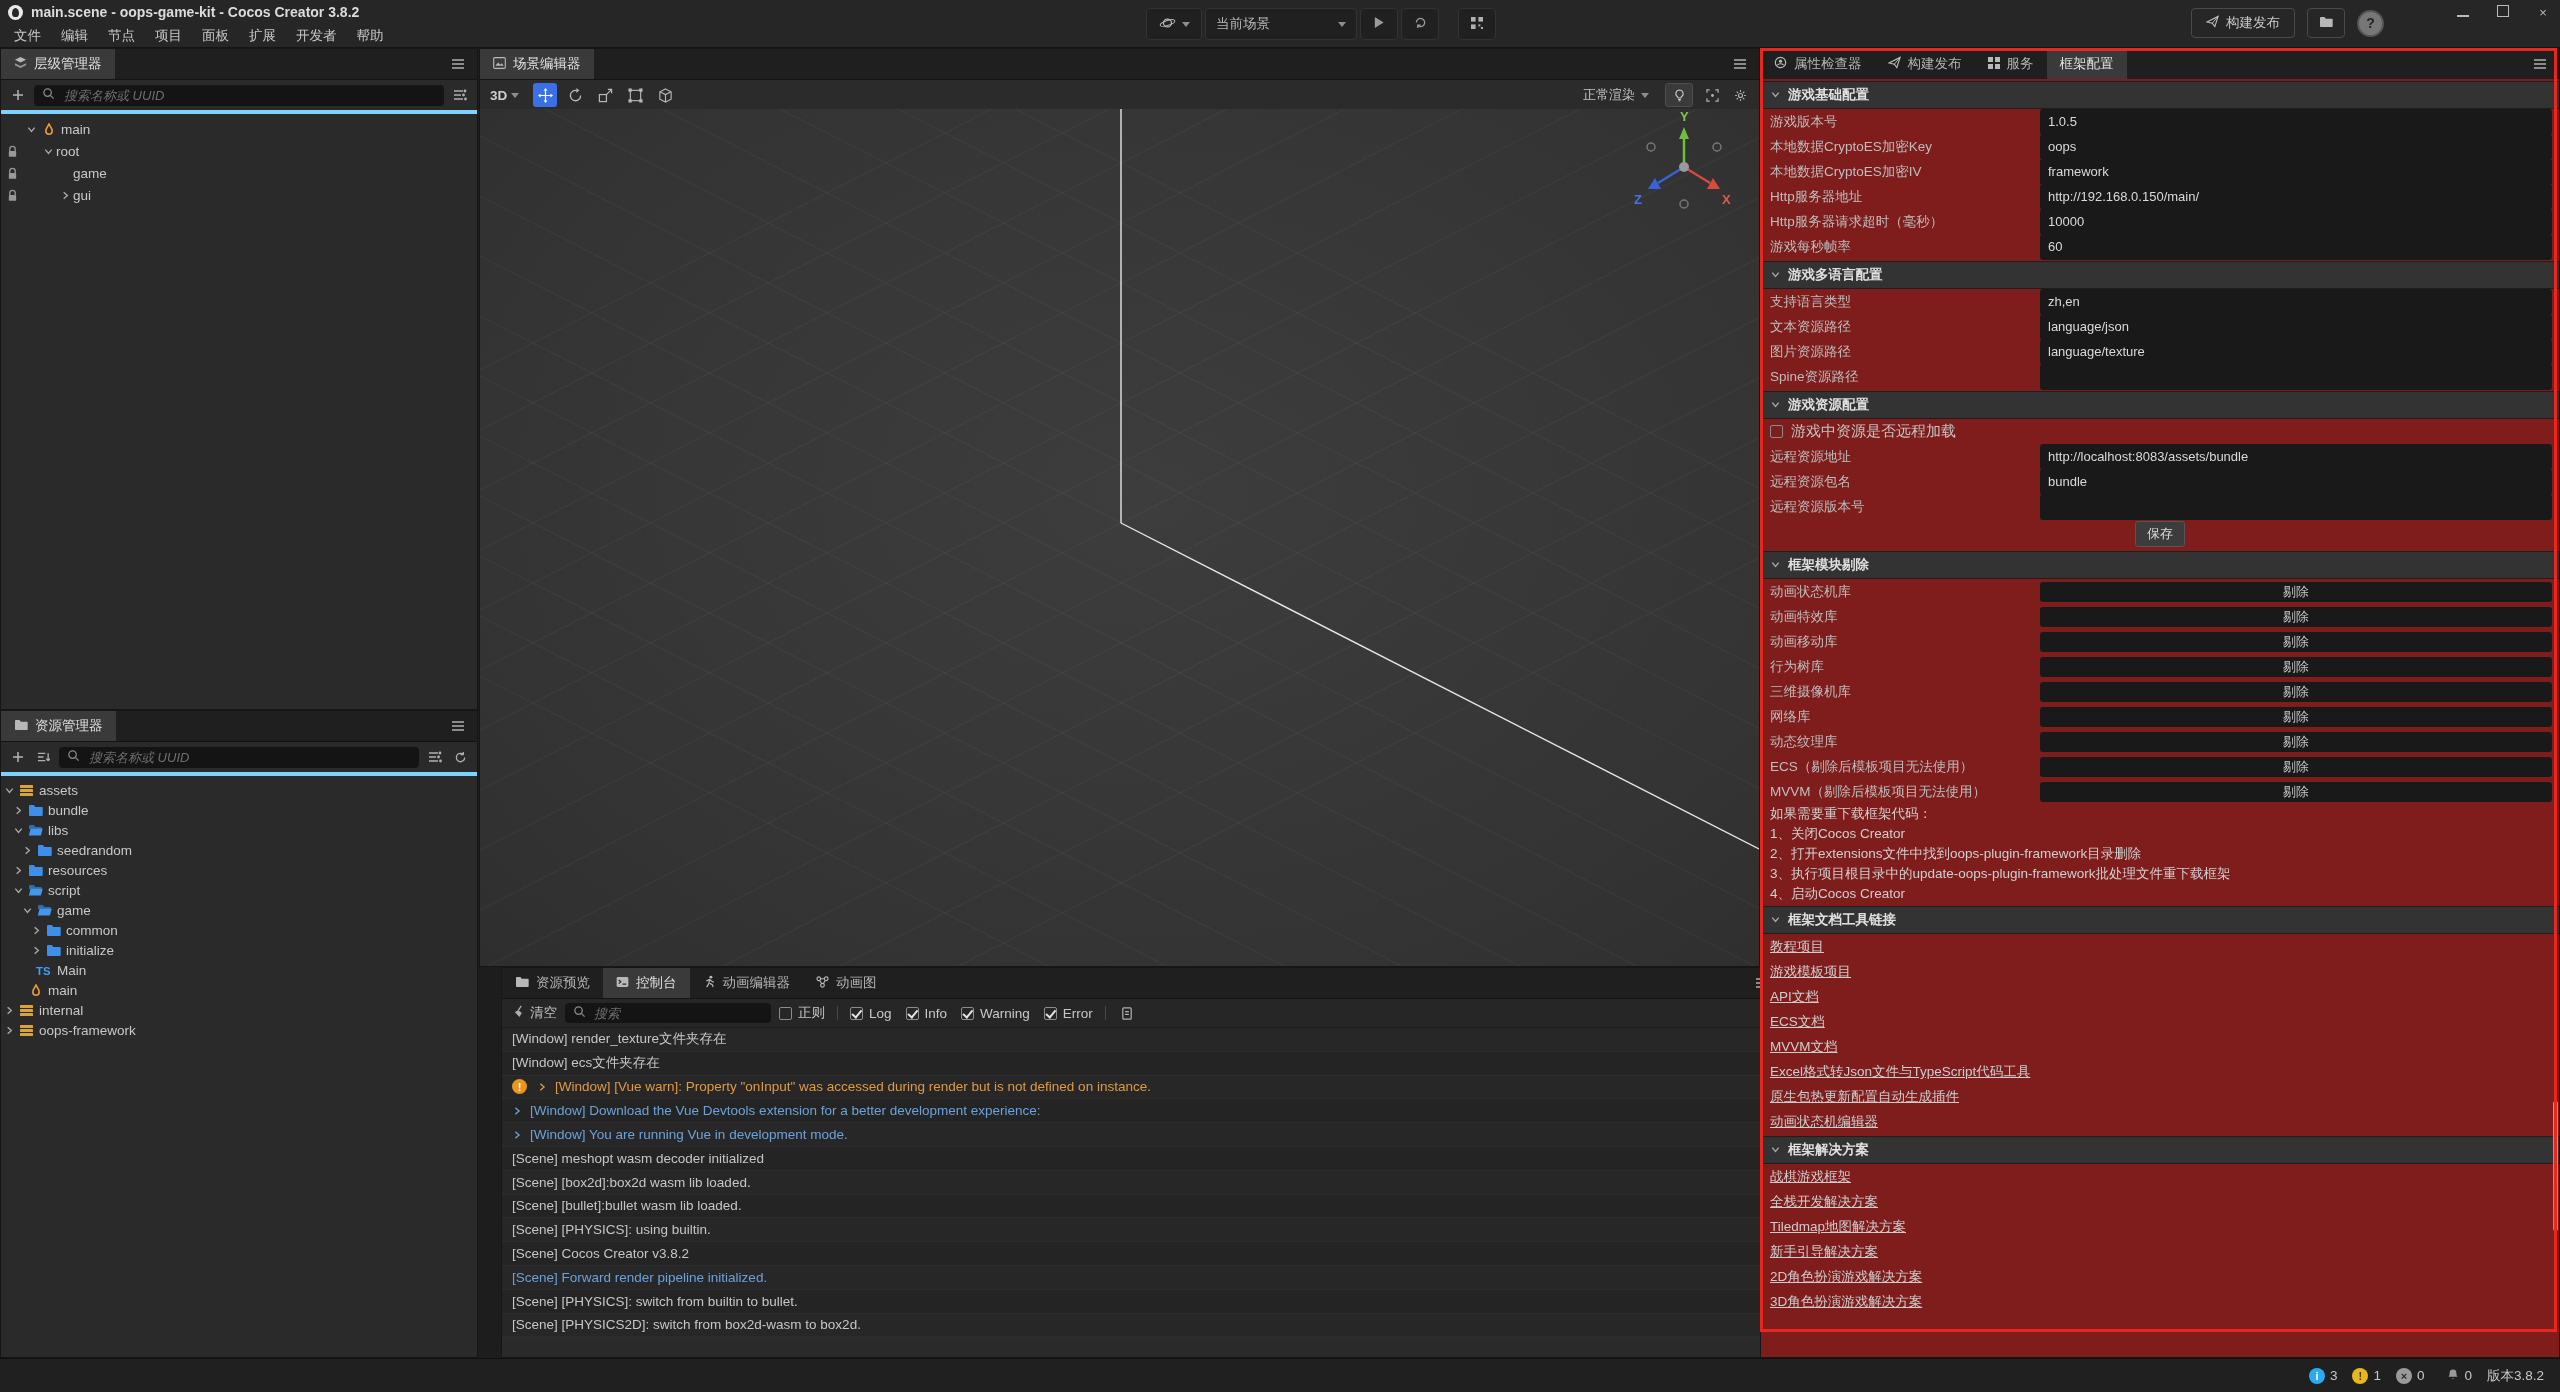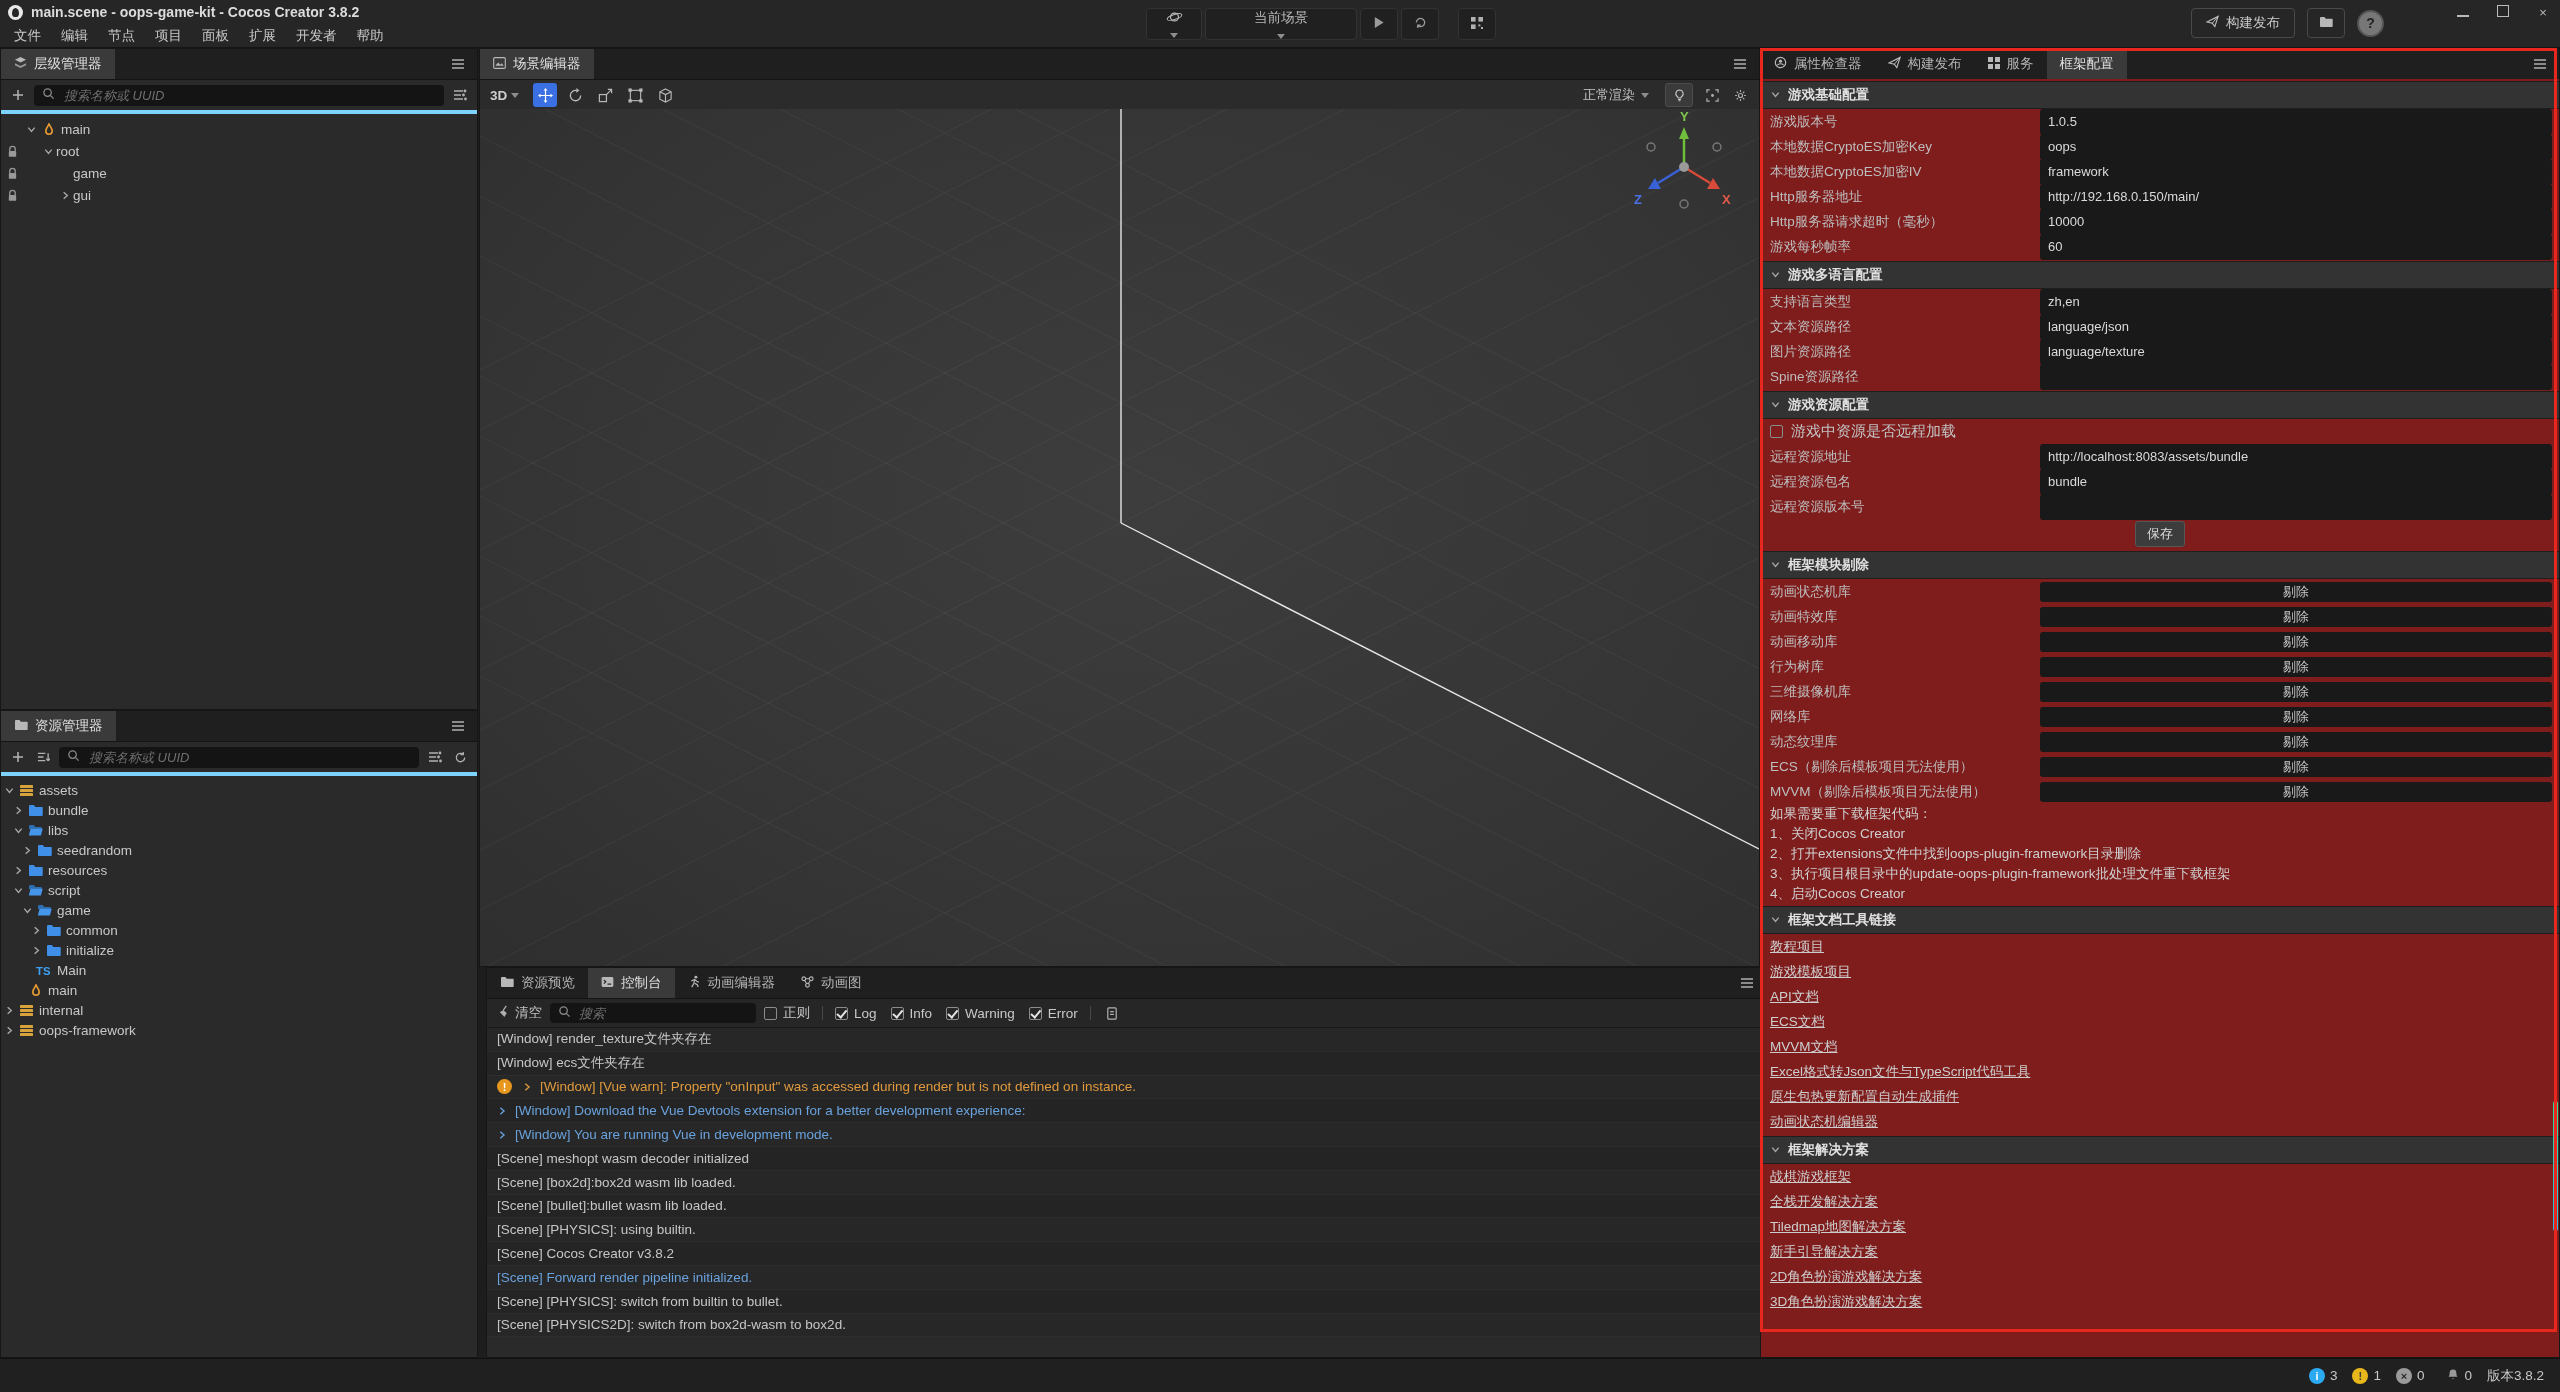--- a/index.html
+++ b/index.html
@@ -9,21 +9,21 @@
 
   
   header{position:absolute;left:0;top:0;width:2560px;height:48px;background:#262626;border-bottom:1px solid #151515;box-sizing:border-box;}
   .title-row{height:24px;display:flex;align-items:center;padding-left:8px;gap:8px;}
   .app-title{font-size:14px;font-weight:bold;color:#dcdcdc;}
   .logo{width:15px;height:15px;border-radius:50%;background:#e9e9e9;position:relative;}
   .logo::after{content:"";position:absolute;left:4px;top:3px;width:7px;height:9px;border-radius:50% 50% 50% 50%/60% 60% 40% 40%;background:#262626;}
   .menu-row{height:24px;display:flex;align-items:center;padding-left:4px;}
   .menu-item{padding:0 10px;font-size:13.5px;color:#c8c8c8;cursor:default;}
   .center-toolbar{position:absolute;left:1146px;top:7px;height:34px;display:flex;gap:3px;align-items:center;}
-  .ct-btn{height:32px;background:#202020;border:1px solid #333;border-radius:4px;display:flex;align-items:center;justify-content:center;gap:6px;color:#b8b8b8;font-size:13.5px;box-sizing:border-box;flex-direction:column;}
+  .ct-btn{height:32px;background:#202020;border:1px solid #333;border-radius:4px;display:flex;align-items:center;justify-content:center;gap:6px;color:#b8b8b8;font-size:13.5px;box-sizing:border-box;}
   .ct-planet{width:56px;} .ct-scene{width:152px;justify-content:space-between;padding:0 10px;}
   .ct-play,.ct-reload,.ct-qr{width:38px;}
   .ct-qr{margin-left:16px;}
   .chev-dn{width:0;height:0;border-left:4px solid transparent;border-right:4px solid transparent;border-top:5px solid #8e8e8e;}
   .right-toolbar{position:absolute;right:176px;top:8px;height:30px;display:flex;align-items:center;gap:12px;}
   .build-btn{height:28px;padding:0 14px;border:1px solid #4a4a4a;border-radius:4px;display:flex;align-items:center;gap:7px;color:#c8c8c8;font-size:13.5px;}
   .tool-btn{width:36px;height:28px;border:1px solid #4a4a4a;border-radius:4px;display:flex;align-items:center;justify-content:center;}
   .help-btn{width:23px;height:23px;border-radius:50%;background:#777;color:#222;font-weight:bold;font-size:14px;display:flex;align-items:center;justify-content:center;border:2px solid #555;}
   .win-controls{position:absolute;right:10px;top:0;height:24px;display:flex;align-items:center;gap:26px;color:#bbb;}
   .wc{width:14px;text-align:center;font-size:13px;cursor:default;}
@@ -668,21 +668,21 @@
           <path d="M-36 22 L-23 22 L-29 11 Z" fill="#3a62d8"></path>
           <circle cx="0" cy="0" r="5" fill="#9a9a9a"></circle>
           <text x="-4" y="-46" fill="#7ec84a" font-size="13" font-weight="bold">Y</text>
           <text x="38" y="37" fill="#e05a4a" font-size="13" font-weight="bold">X</text>
           <text x="-50" y="37" fill="#4a72e8" font-size="13" font-weight="bold">Z</text>
         </g>
       </svg>
     </div>
   </section>
 
-  <section class="panel" style="left:486px;top:967px;width:1281px;height:391px;">
+  <section class="panel" style="left:501px;top:967px;width:1281px;height:391px;">
     <div class="tabbar">
       <div class="tab">
           <span><svg width="14" height="12" viewBox="0 0 16 14">
               <path d="M1 2.2c0-.6.4-1 1-1h4.2l1.6 1.9H15c.4 0 .8.4.8.8v8c0 .6-.5 1-1 1H2c-.6 0-1-.4-1-1z" fill="#b8b8b8"></path>
             </svg></span>
           <span>资源预览</span>
         </div>
         <div class="tab active">
           <span><svg width="13" height="12" viewBox="0 0 14 12">
               <rect x="0.7" y="0.7" width="12.6" height="10.6" rx="1.5" fill="#b8b8b8"></rect>

